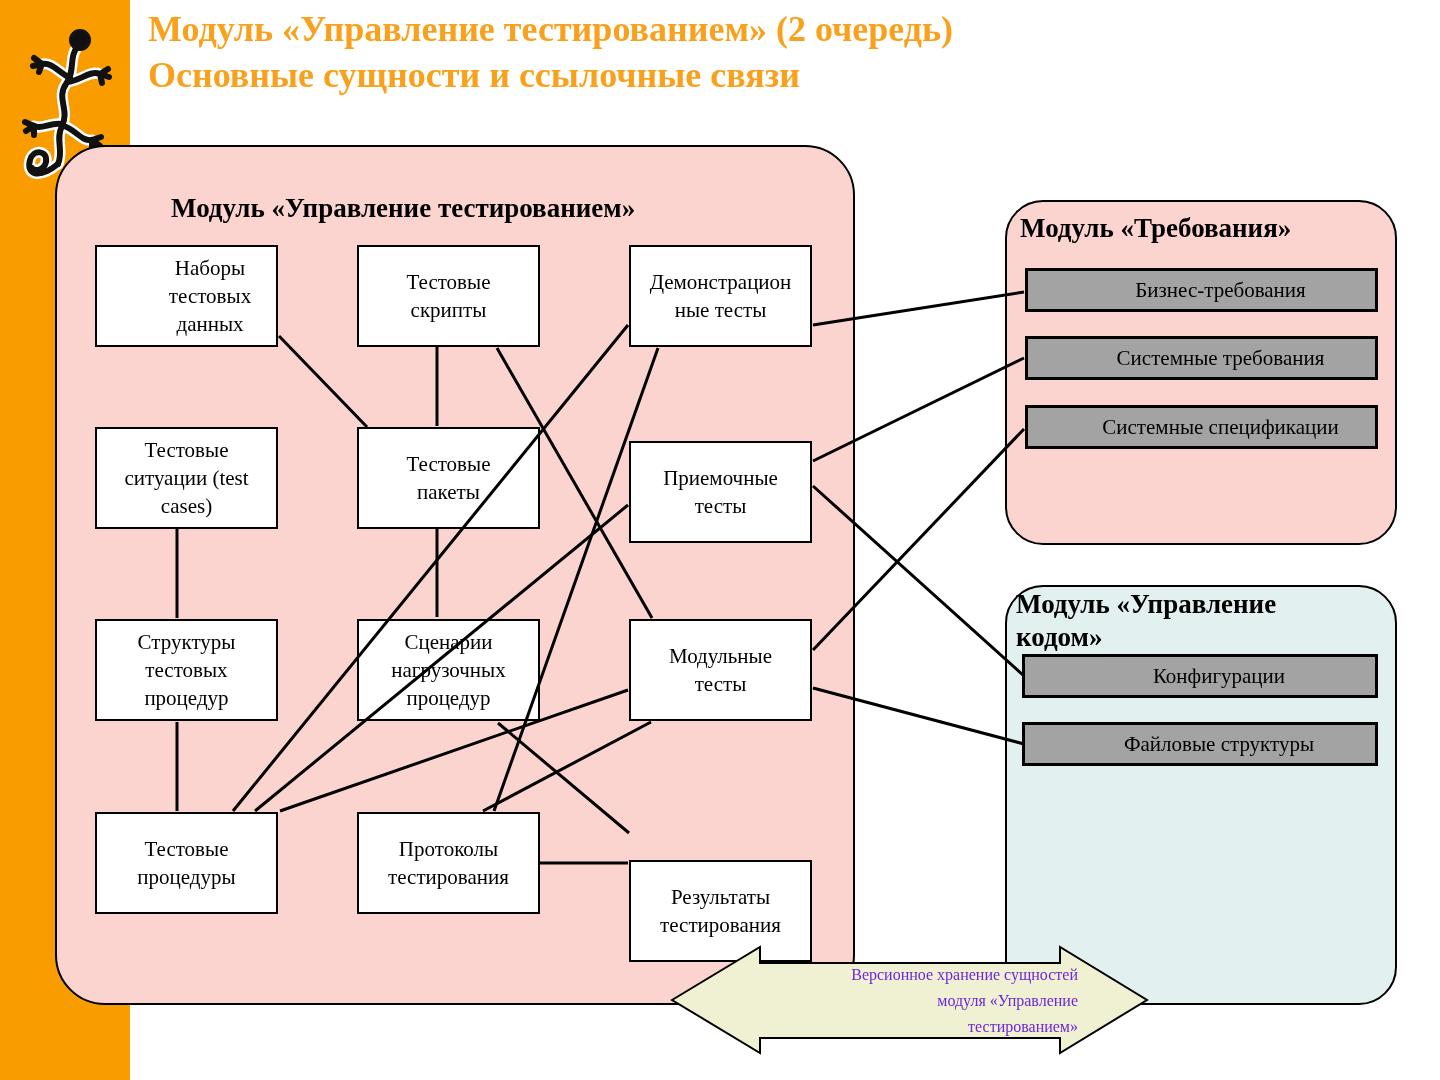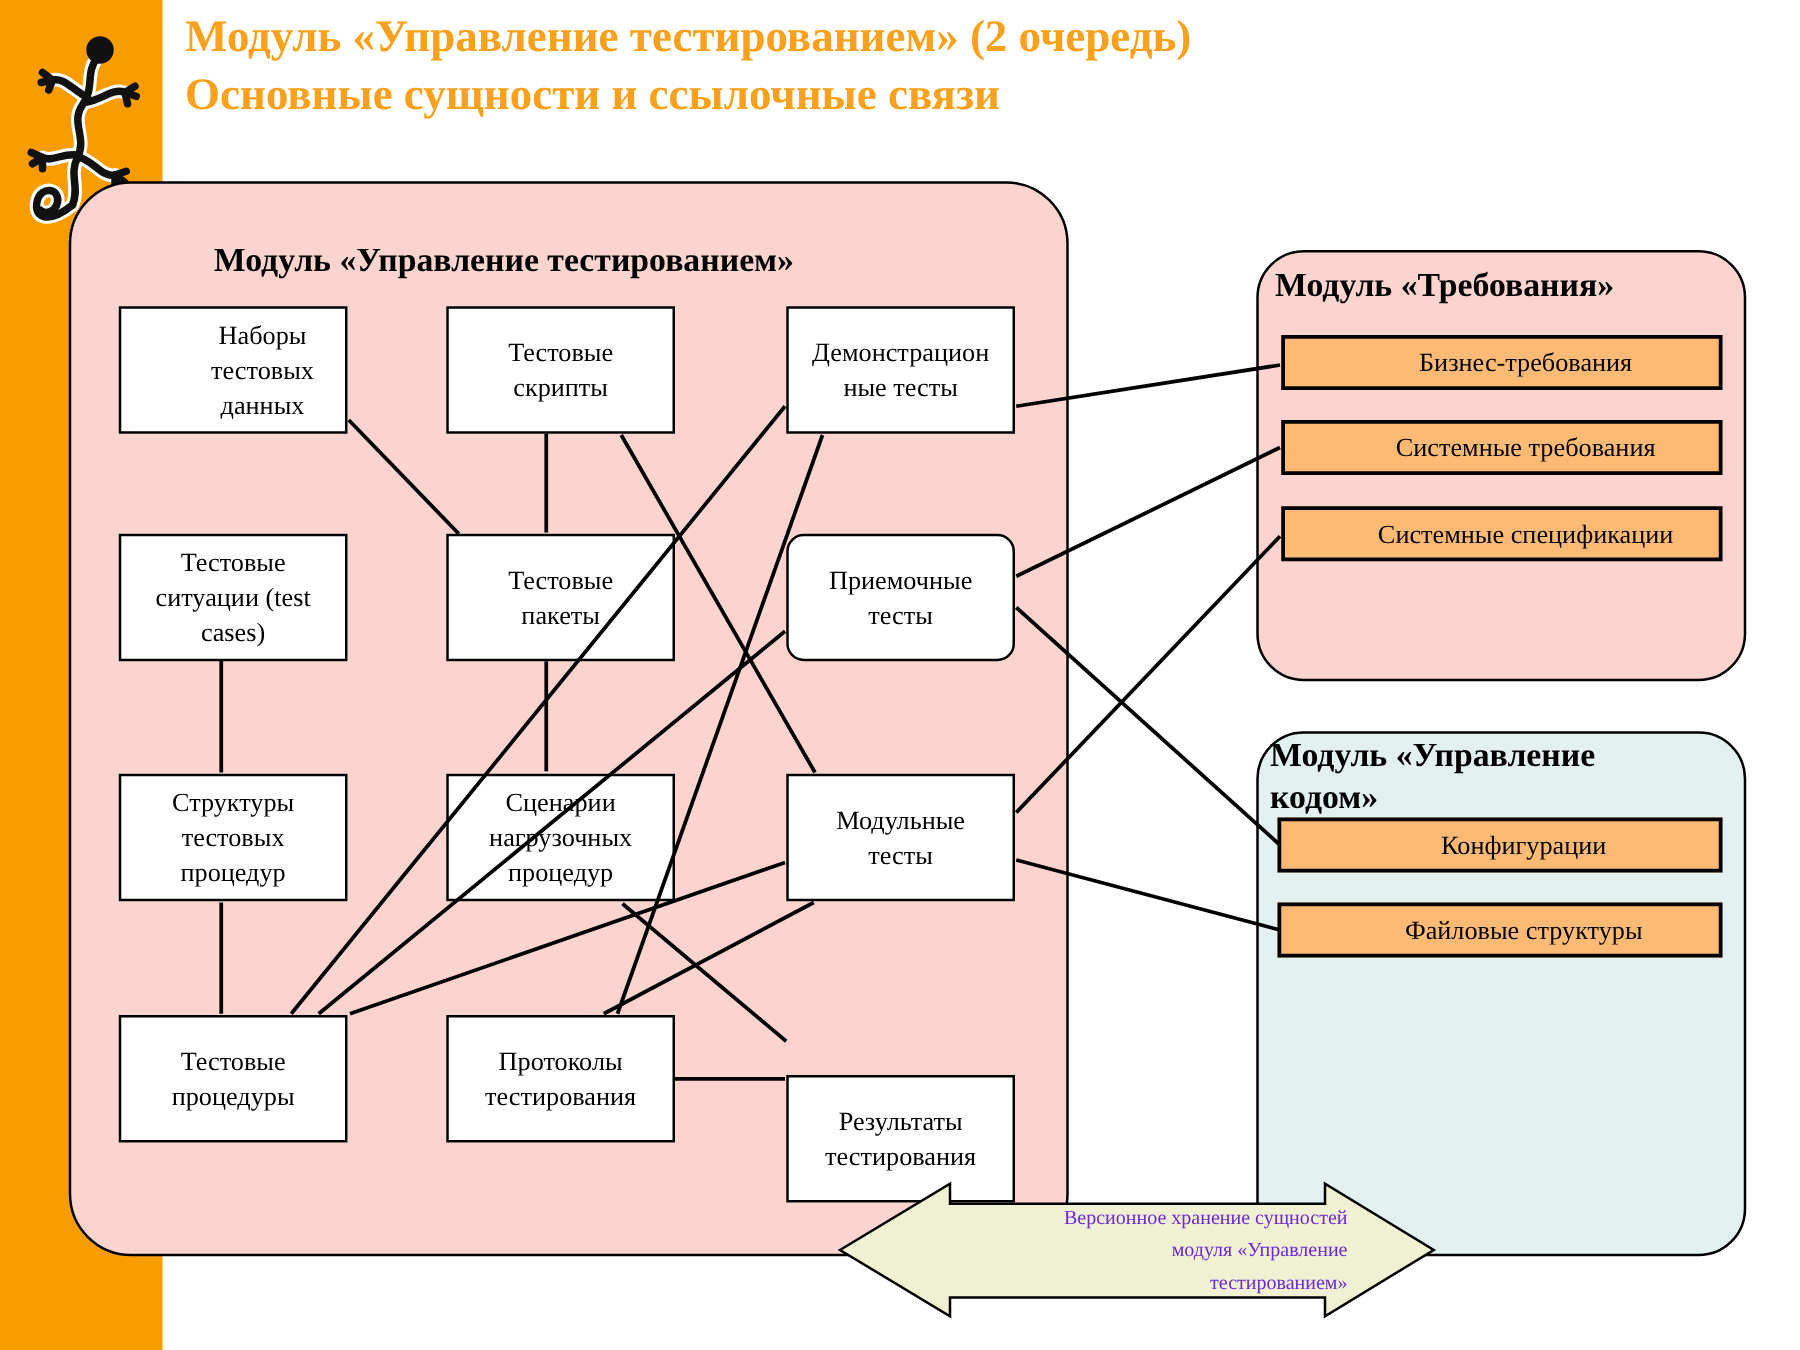--- a/index.html
+++ b/index.html
@@ -14,21 +14,21 @@
   .panel.main{left:55px;top:145px;width:800px;height:860px;background:#FBD4D0;border-radius:50px;}
   .panel.reqs{left:1005px;top:200px;width:392px;height:345px;background:#FBD4D0;border-radius:38px;}
   .panel.code{left:1005px;top:585px;width:392px;height:420px;background:#E2F0EF;border-radius:38px;}
   .panel-title{position:absolute;font-size:27px;font-weight:bold;color:#000;white-space:pre-line;line-height:33px;}
   .panel-title.main-t{left:171px;top:192px;}
   .panel-title.reqs-t{left:1020px;top:212px;}
   .panel-title.code-t{left:1016px;top:588px;width:330px;}
   .ebox{position:absolute;width:183px;height:102px;background:#fff;border:2px solid #000;
     box-sizing:border-box;display:flex;align-items:center;justify-content:center;text-align:center;}
   .ebox .lbl{font-size:21px;color:#000;line-height:28px;white-space:pre-line;}
-  .rbox{position:absolute;background:#fdba74;border:3px solid #000;box-sizing:border-box;
+  .rbox{position:absolute;background:#a3a3a3;border:3px solid #000;box-sizing:border-box;
     display:flex;align-items:center;justify-content:center;text-align:center;padding-left:38px;}
   .rbox .lbl{font-size:21px;color:#000;}
   .overlay{position:absolute;left:0;top:0;width:1440px;height:1080px;pointer-events:none;}
   .arrow-label{position:absolute;left:742px;top:962px;width:336px;text-align:right;
     font-size:16px;line-height:26px;color:#6d28d9;white-space:pre-line;}
 </style>
 </head>
 <body>
 
 <div class="stage">
@@ -88,21 +88,21 @@
     </div>
   <div class="ebox" style="left:95px;top:427px;">
     <div class="lbl">Тестовые
 ситуации (test
 cases)</div>
     </div>
   <div class="ebox" style="left:357px;top:427px;">
     <div class="lbl">Тестовые
 пакеты</div>
     </div>
-  <div class="ebox" style="left:629px;top:427px;border-radius:14px;">
+  <div class="ebox" style="left:629px;top:441px;">
     <div class="lbl">Приемочные
 тесты</div>
     </div>
   <div class="ebox" style="left:95px;top:619px;">
     <div class="lbl">Структуры
 тестовых
 процедур</div>
     </div>
   <div class="ebox" style="left:357px;top:619px;">
     <div class="lbl">Сценарии

